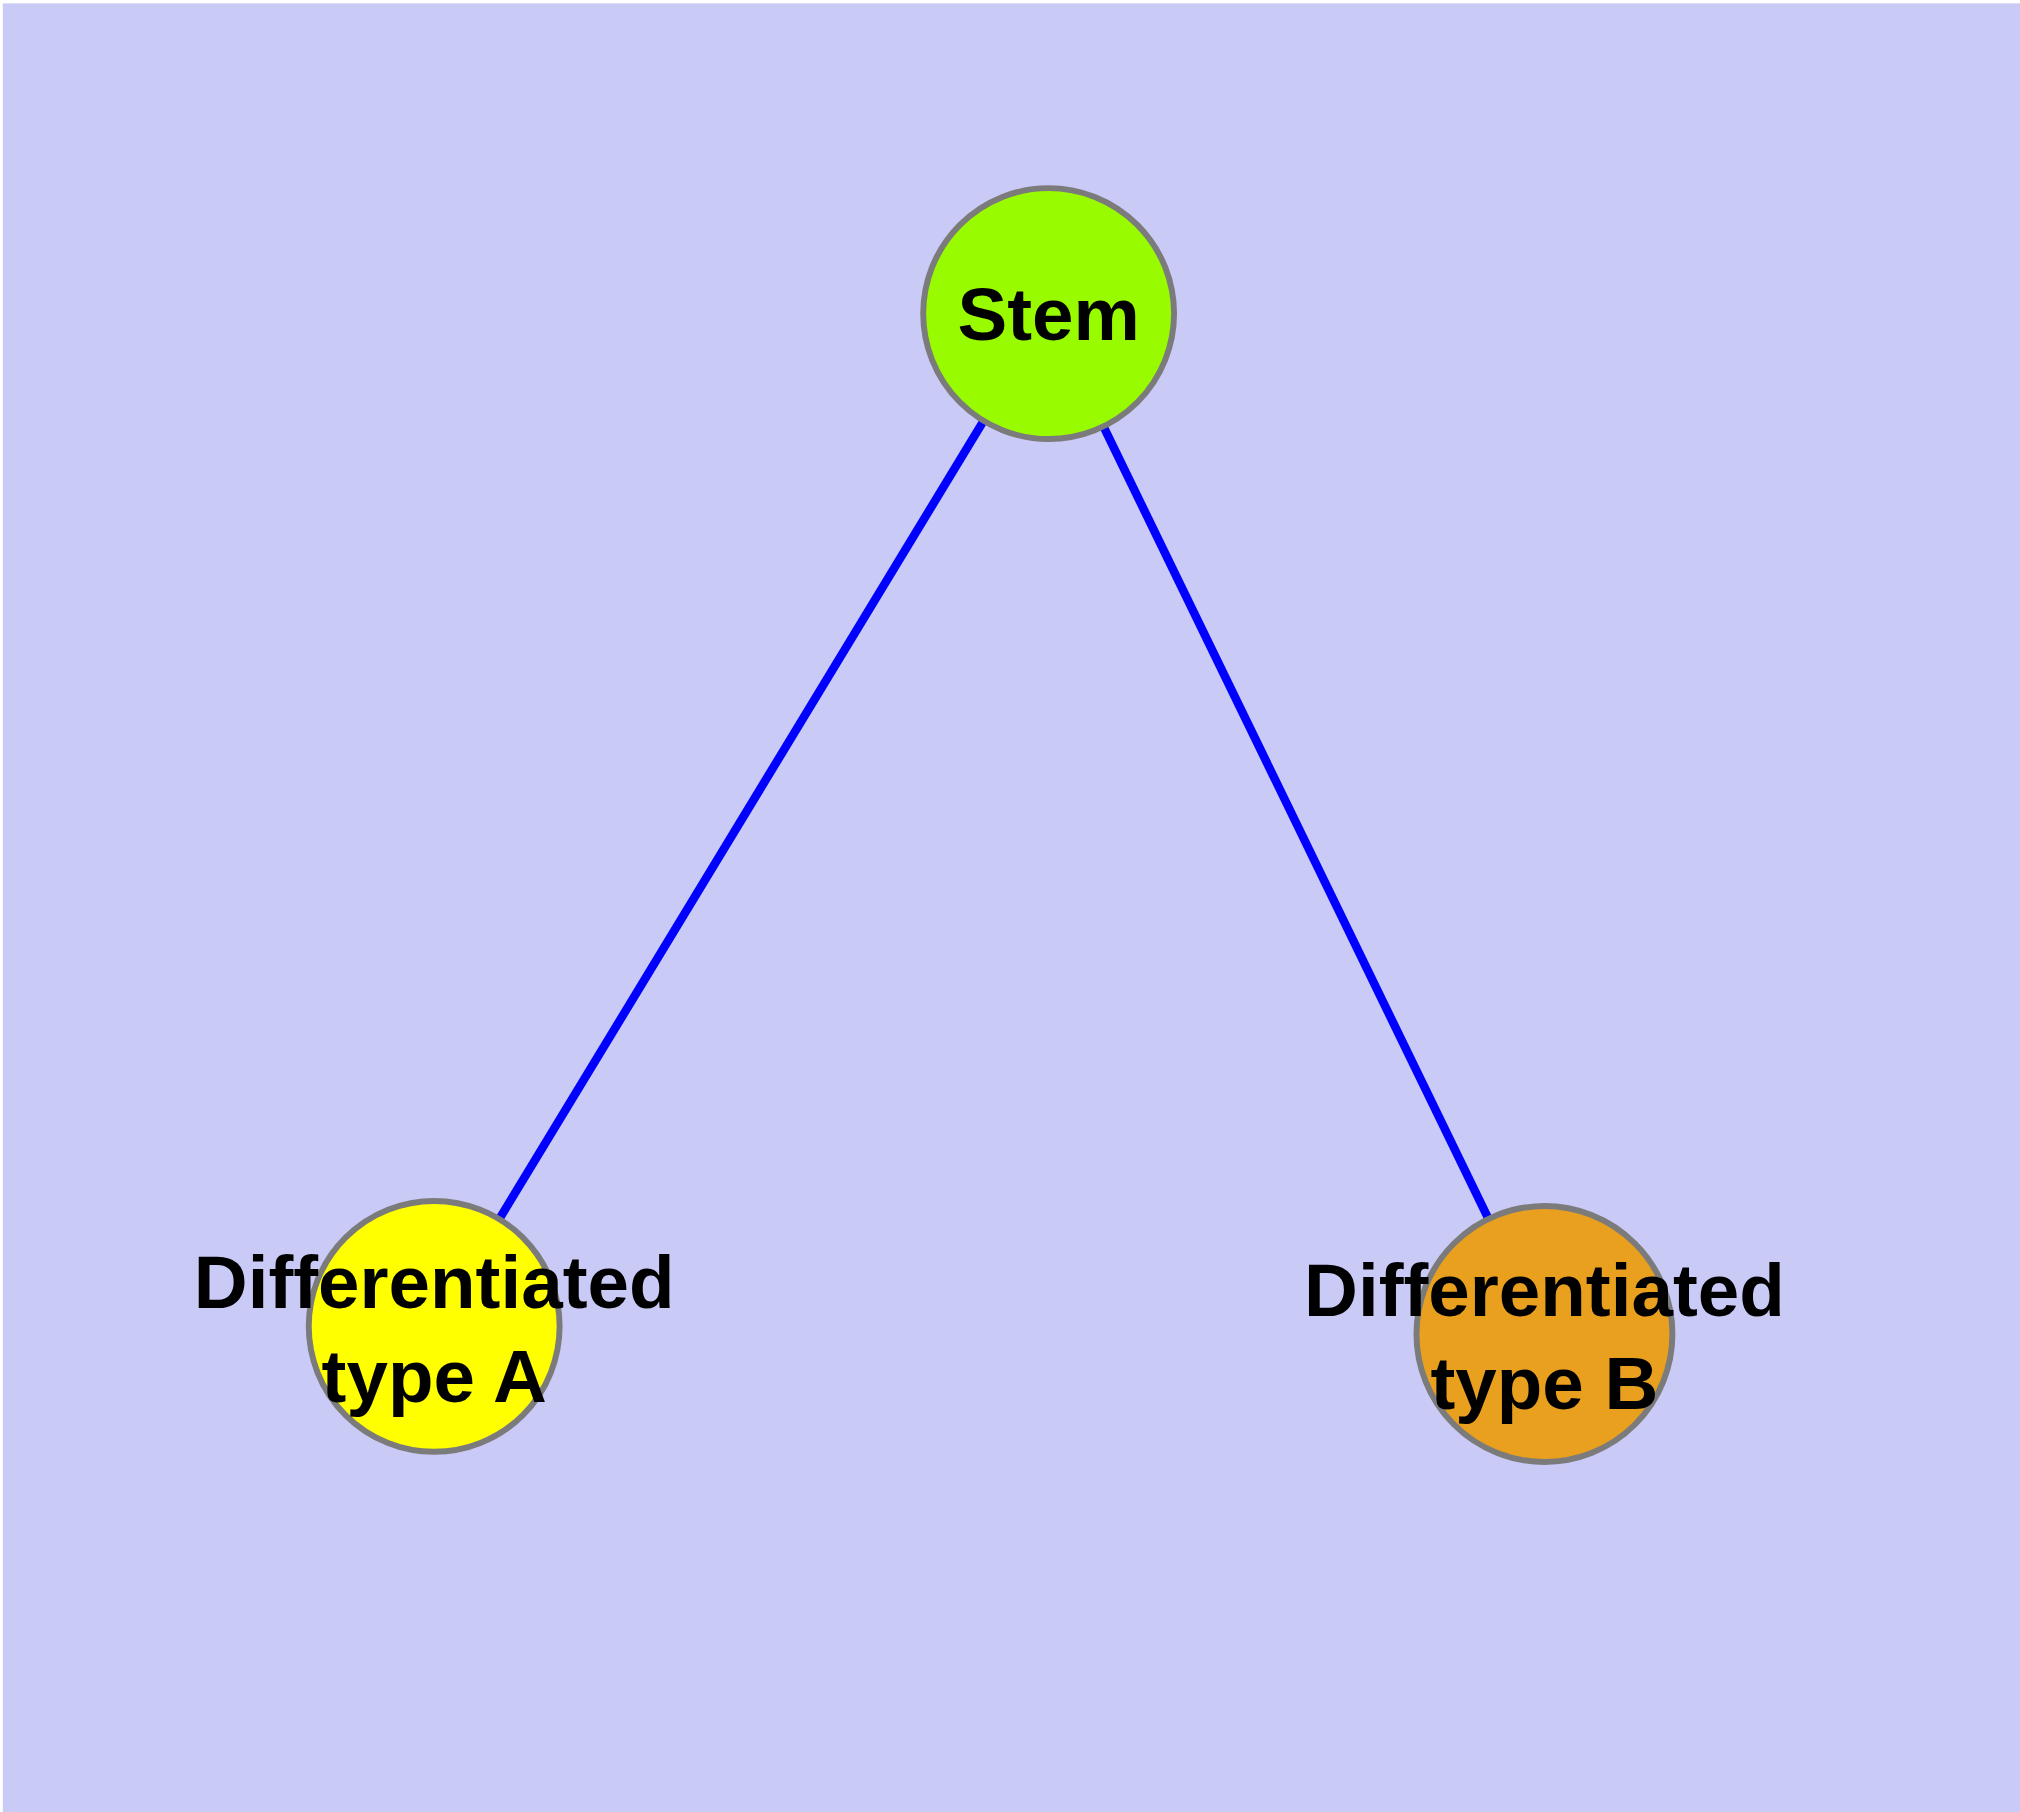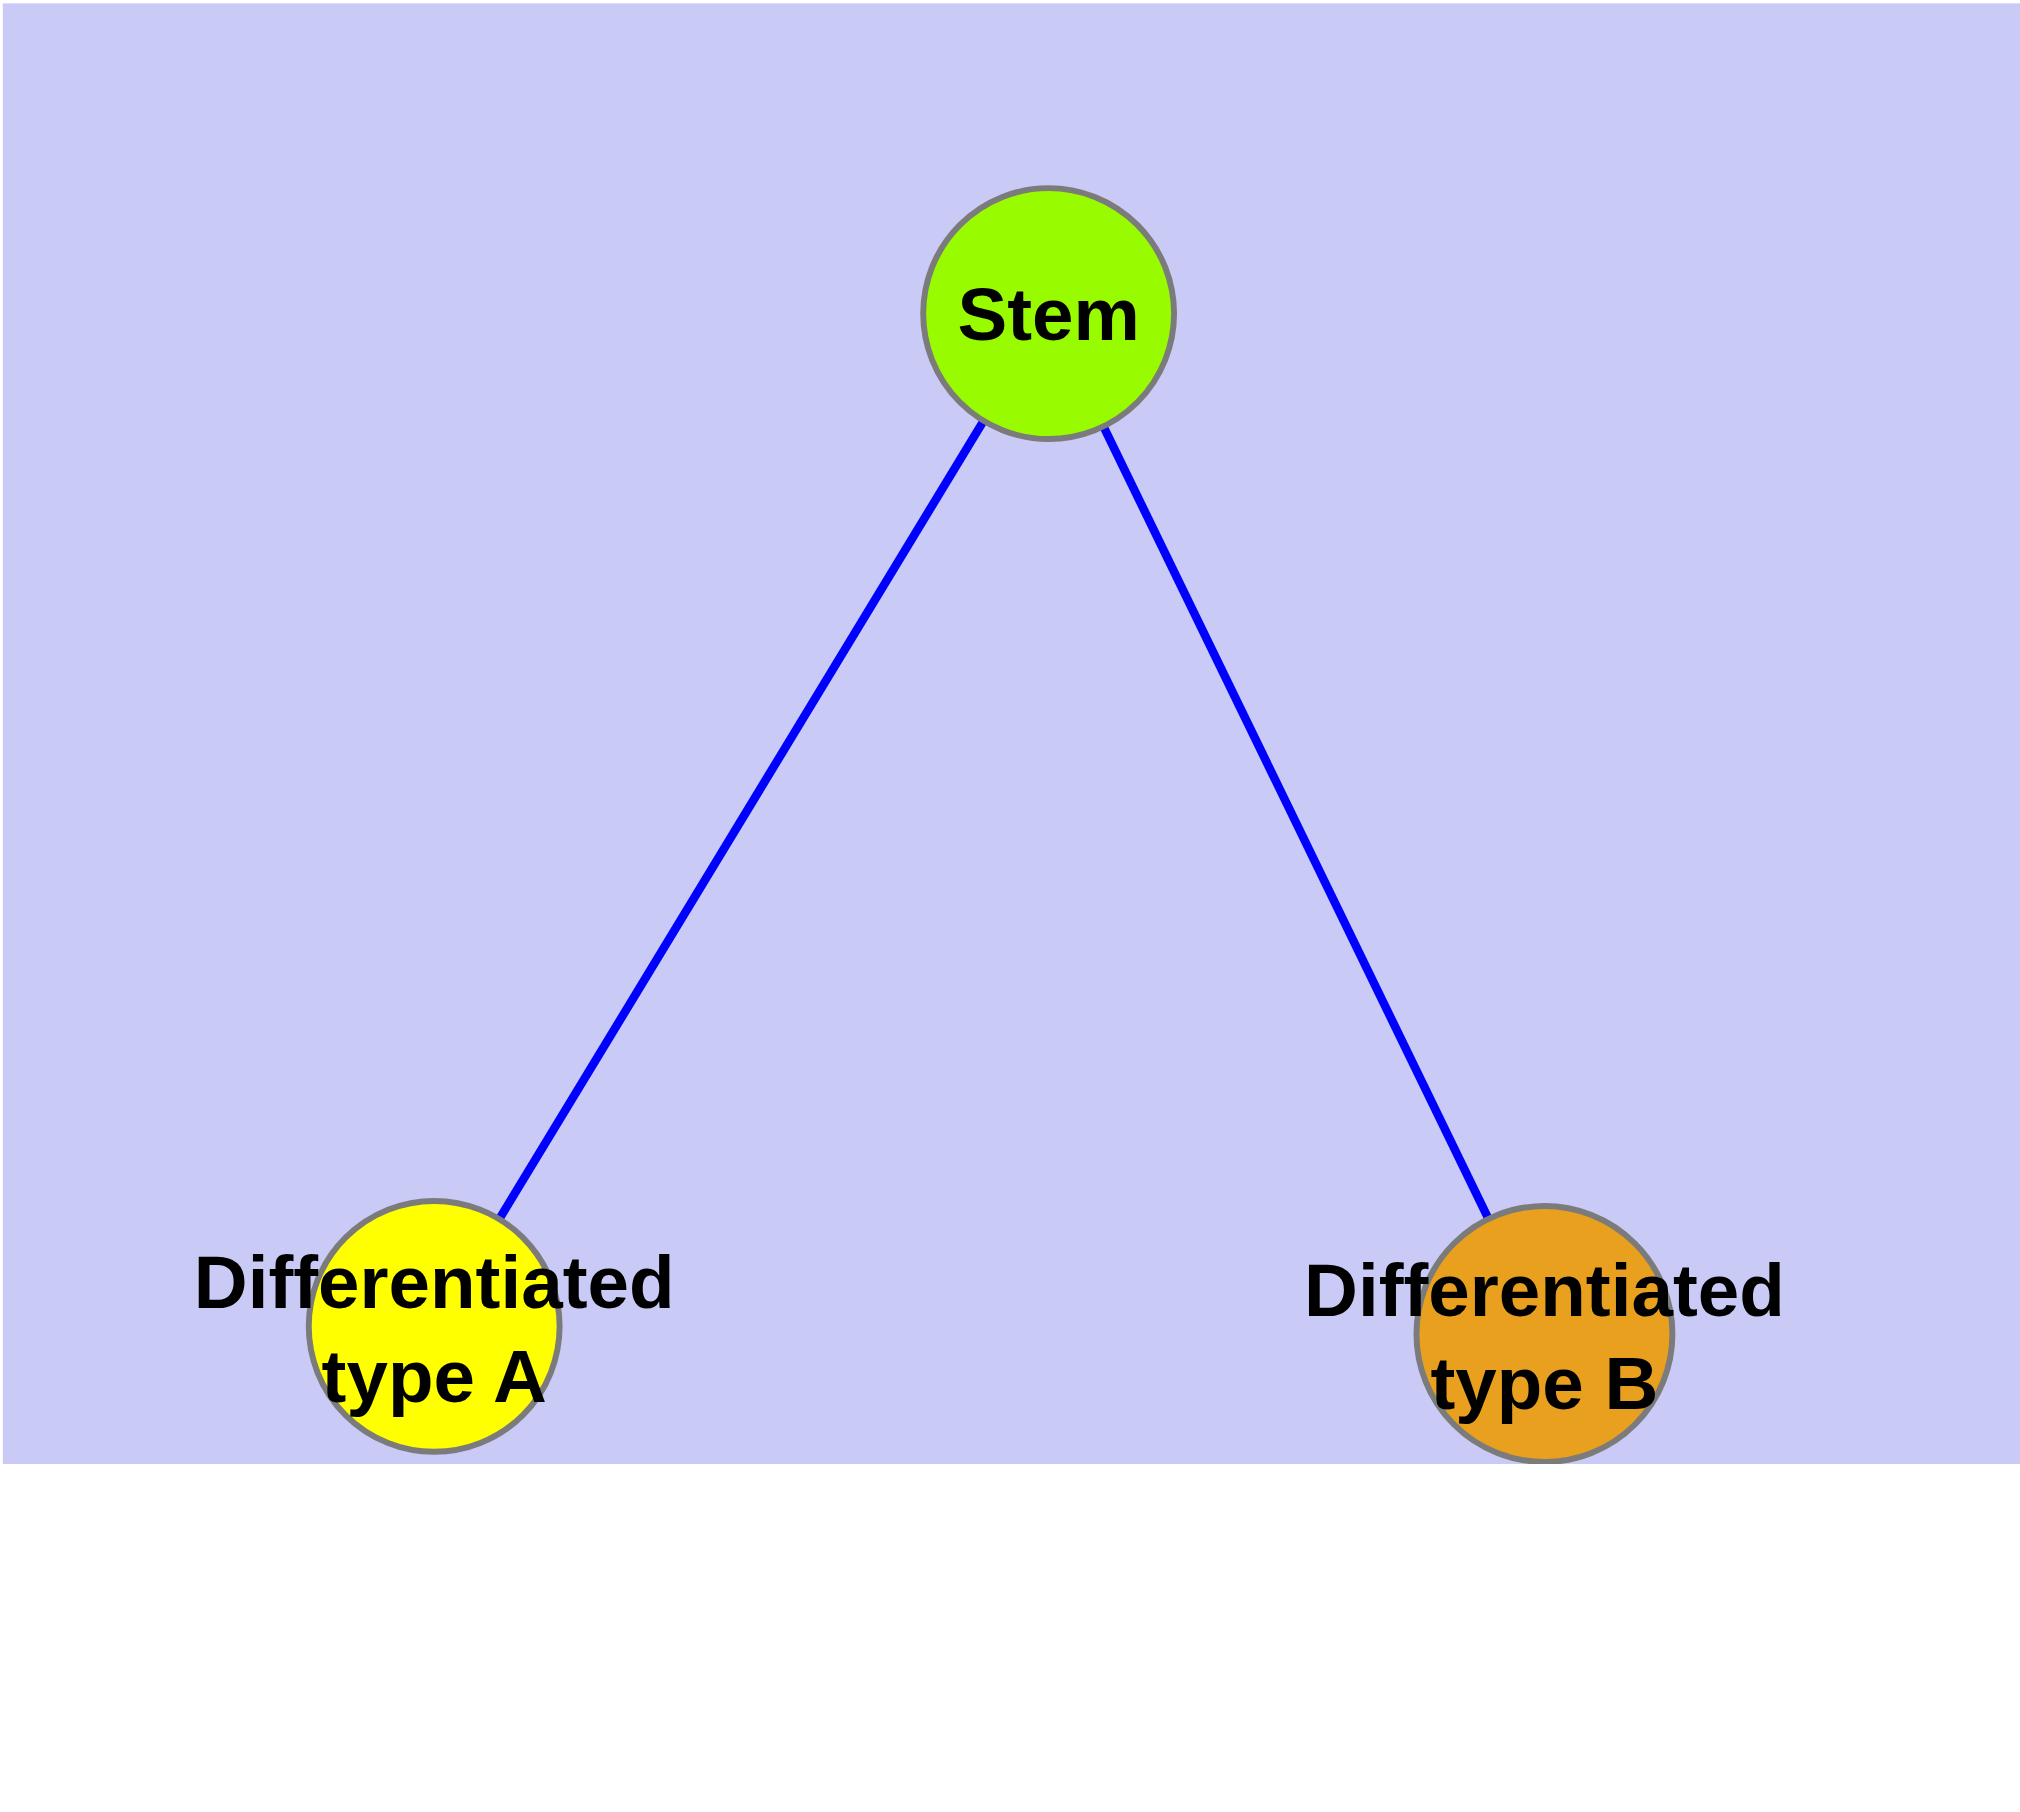--- a/index.html
+++ b/index.html
@@ -3,21 +3,21 @@
 <meta charset="utf-8">
 <style>
   html, body {
     margin: 0;
     padding: 0;
     background: #FFFFFF;
   }
   .canvas {
     position: relative;
     width: 2021px;
-    height: 1464px;
+    height: 1812px;
     background: #FFFFFF;
     overflow: hidden;
     font-family: "Liberation Sans", sans-serif;
   }
   svg {
     display: block;
   }
   .node-label {
     font-family: "Liberation Sans", sans-serif;
     font-weight: bold;

